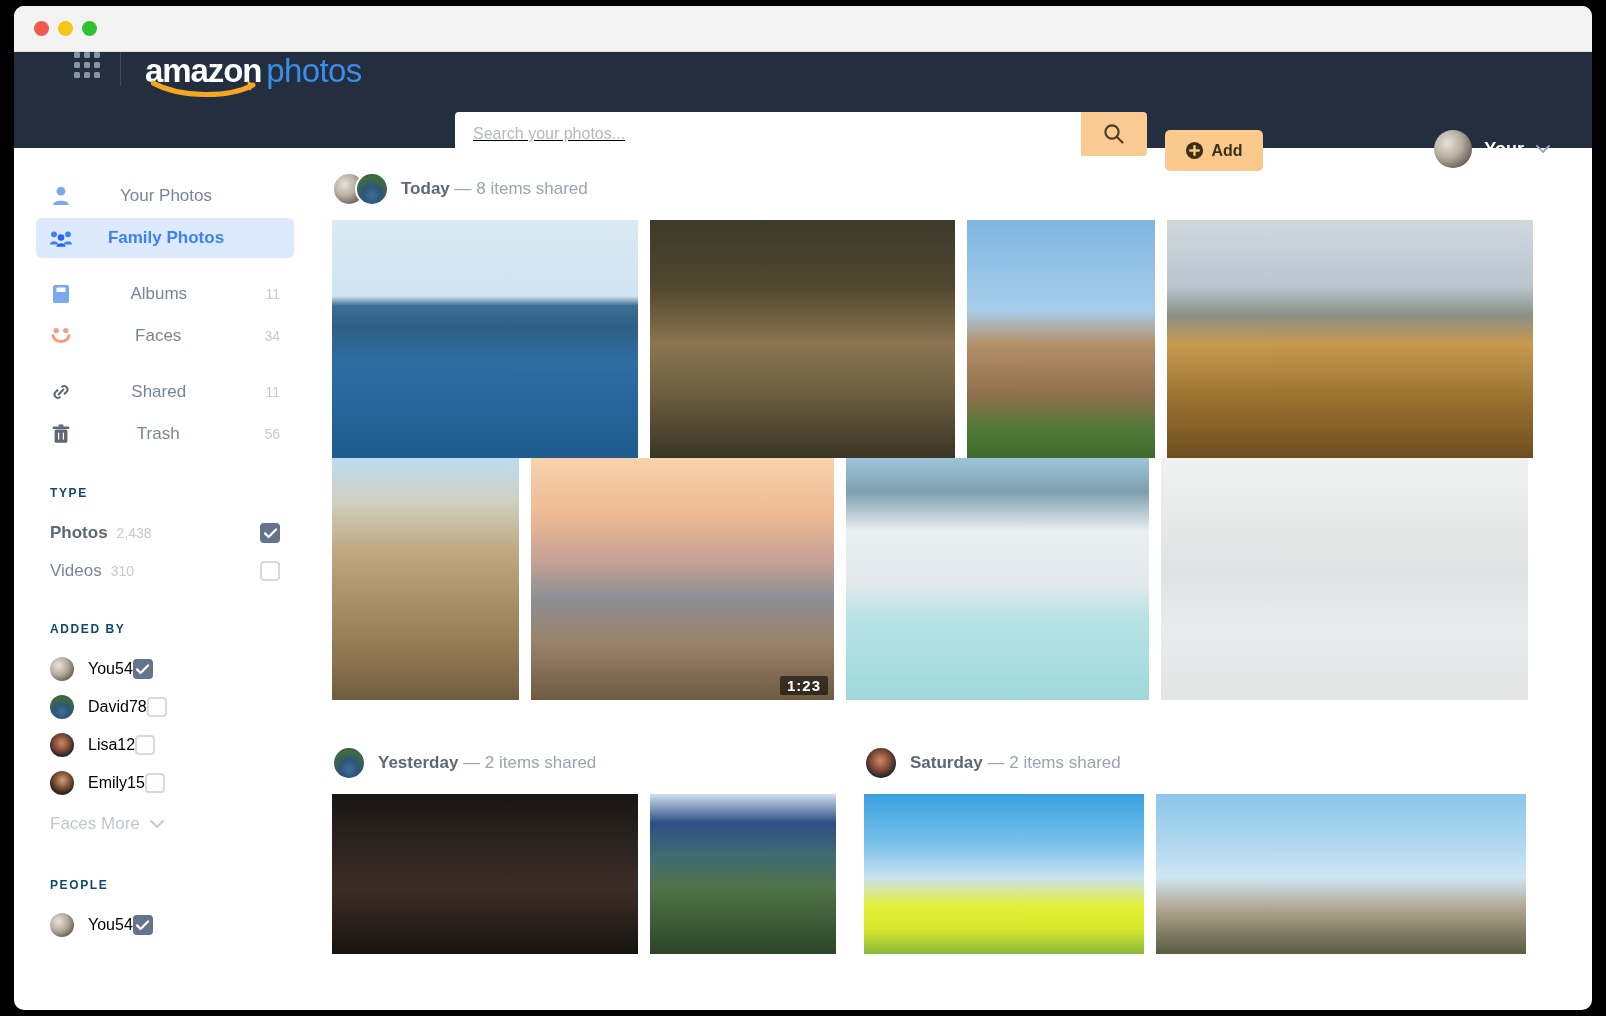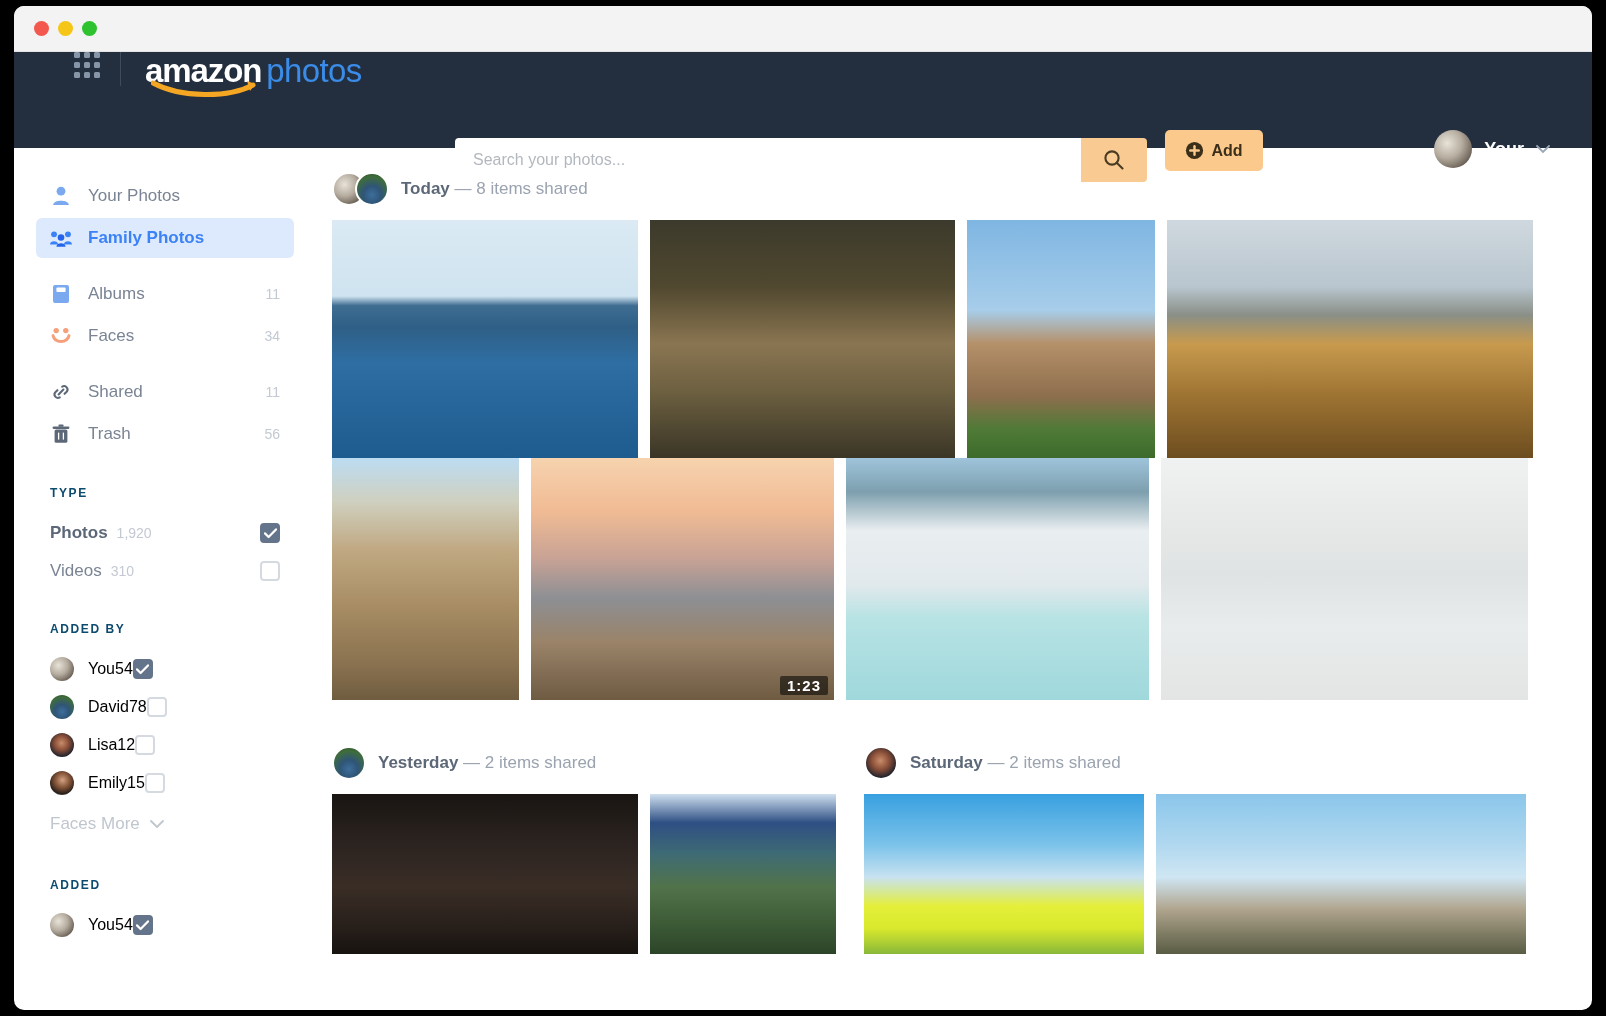--- a/index.html
+++ b/index.html
@@ -59,23 +59,24 @@
   .logo .photos {
     font-size: 33px; color: #3b8ce8; letter-spacing: -0.6px; margin-left: 5px;
   }
   .smile {
     position: absolute; left: 6px; bottom: -9px; width: 130px; height: 20px;
     overflow: hidden;
   }
   .smile svg { display: block; }
 
   .searchwrap {
-    position: absolute; left: 441px; top: 86px;
+    position: absolute; left: 441px; top: 60px;
     width: 692px; height: 44px;
     display: flex;
+    text-decoration: underline;
   }
   .searchwrap input {
     flex: 1; border: none; outline: none;
     background: #fff; border-radius: 4px 0 0 4px;
     padding: 0 18px; font-size: 16px; color: #555;
     font-family: "Liberation Sans", sans-serif;
   }
   .searchwrap input::placeholder { color: #b3b8bf; }
   .search-btn {
     width: 66px; background: #f9cb92; border: none;
@@ -119,20 +120,21 @@
   .sidebar {
     width: 302px; flex: none;
     padding: 28px 22px 0 22px;
     overflow: hidden;
   }
   .nav-item {
     display: flex; align-items: center;
     height: 40px; padding: 0 14px;
     border-radius: 6px; cursor: pointer;
     margin-bottom: 2px;
+    text-align: center;
   }
   .nav-item.active { background: #ddeafe; }
   .nav-item .ico { width: 22px; height: 22px; margin-right: 16px; flex: none;
                    display: flex; align-items: center; justify-content: center; }
   .nav-item .lbl { font-size: 17px; color: #7a8494; flex: 1; }
   .nav-item.active .lbl { color: #3b82f6; font-weight: bold; }
   .nav-item .cnt { font-size: 14px; color: #c3c9d2; margin-left: 36px; }
   .nav-gap { height: 14px; }
 
   .sect-title {
@@ -355,21 +357,21 @@
           </svg>
         </span>
         <span class="lbl">Trash</span>
         <span class="cnt">56</span>
       </div>
 
       <div class="sect-title">TYPE</div>
 
       <div class="filter-row">
         <span class="fname strong">Photos</span>
-        <span class="fcnt">1,920</span>
+        <span class="fcnt">2,438</span>
         <span class="spacer"></span>
         <span class="cb on">
           <svg width="13" height="11" viewBox="0 0 13 11">
             <path d="M1 5.4 L4.6 9 L12 1.4" stroke="#fff" stroke-width="2.2" fill="none" stroke-linecap="round" stroke-linejoin="round"></path>
           </svg>
         </span>
       </div>
 
       <div class="filter-row">
         <span class="fname">Videos</span>
@@ -416,21 +418,21 @@
         <span class="cb"></span>
       </div>
 
       <div class="show-more">
         <span>Faces More</span>
         <svg width="14" height="8" viewBox="0 0 14 8">
           <path d="M1 1 L7 7 L13 1" stroke="#c0c6ce" stroke-width="1.8" fill="none" stroke-linecap="round"></path>
         </svg>
       </div>
 
-      <div class="sect-title">ADDED</div>
+      <div class="sect-title">PEOPLE</div>
 
       <div class="person-row">
         <span class="avatar pav av-you"></span>
         <span class="fname">You</span>
         <span class="fcnt">54</span>
         <span class="spacer"></span>
         <span class="cb on">
           <svg width="13" height="11" viewBox="0 0 13 11">
             <path d="M1 5.4 L4.6 9 L12 1.4" stroke="#fff" stroke-width="2.2" fill="none" stroke-linecap="round" stroke-linejoin="round"></path>
           </svg>

